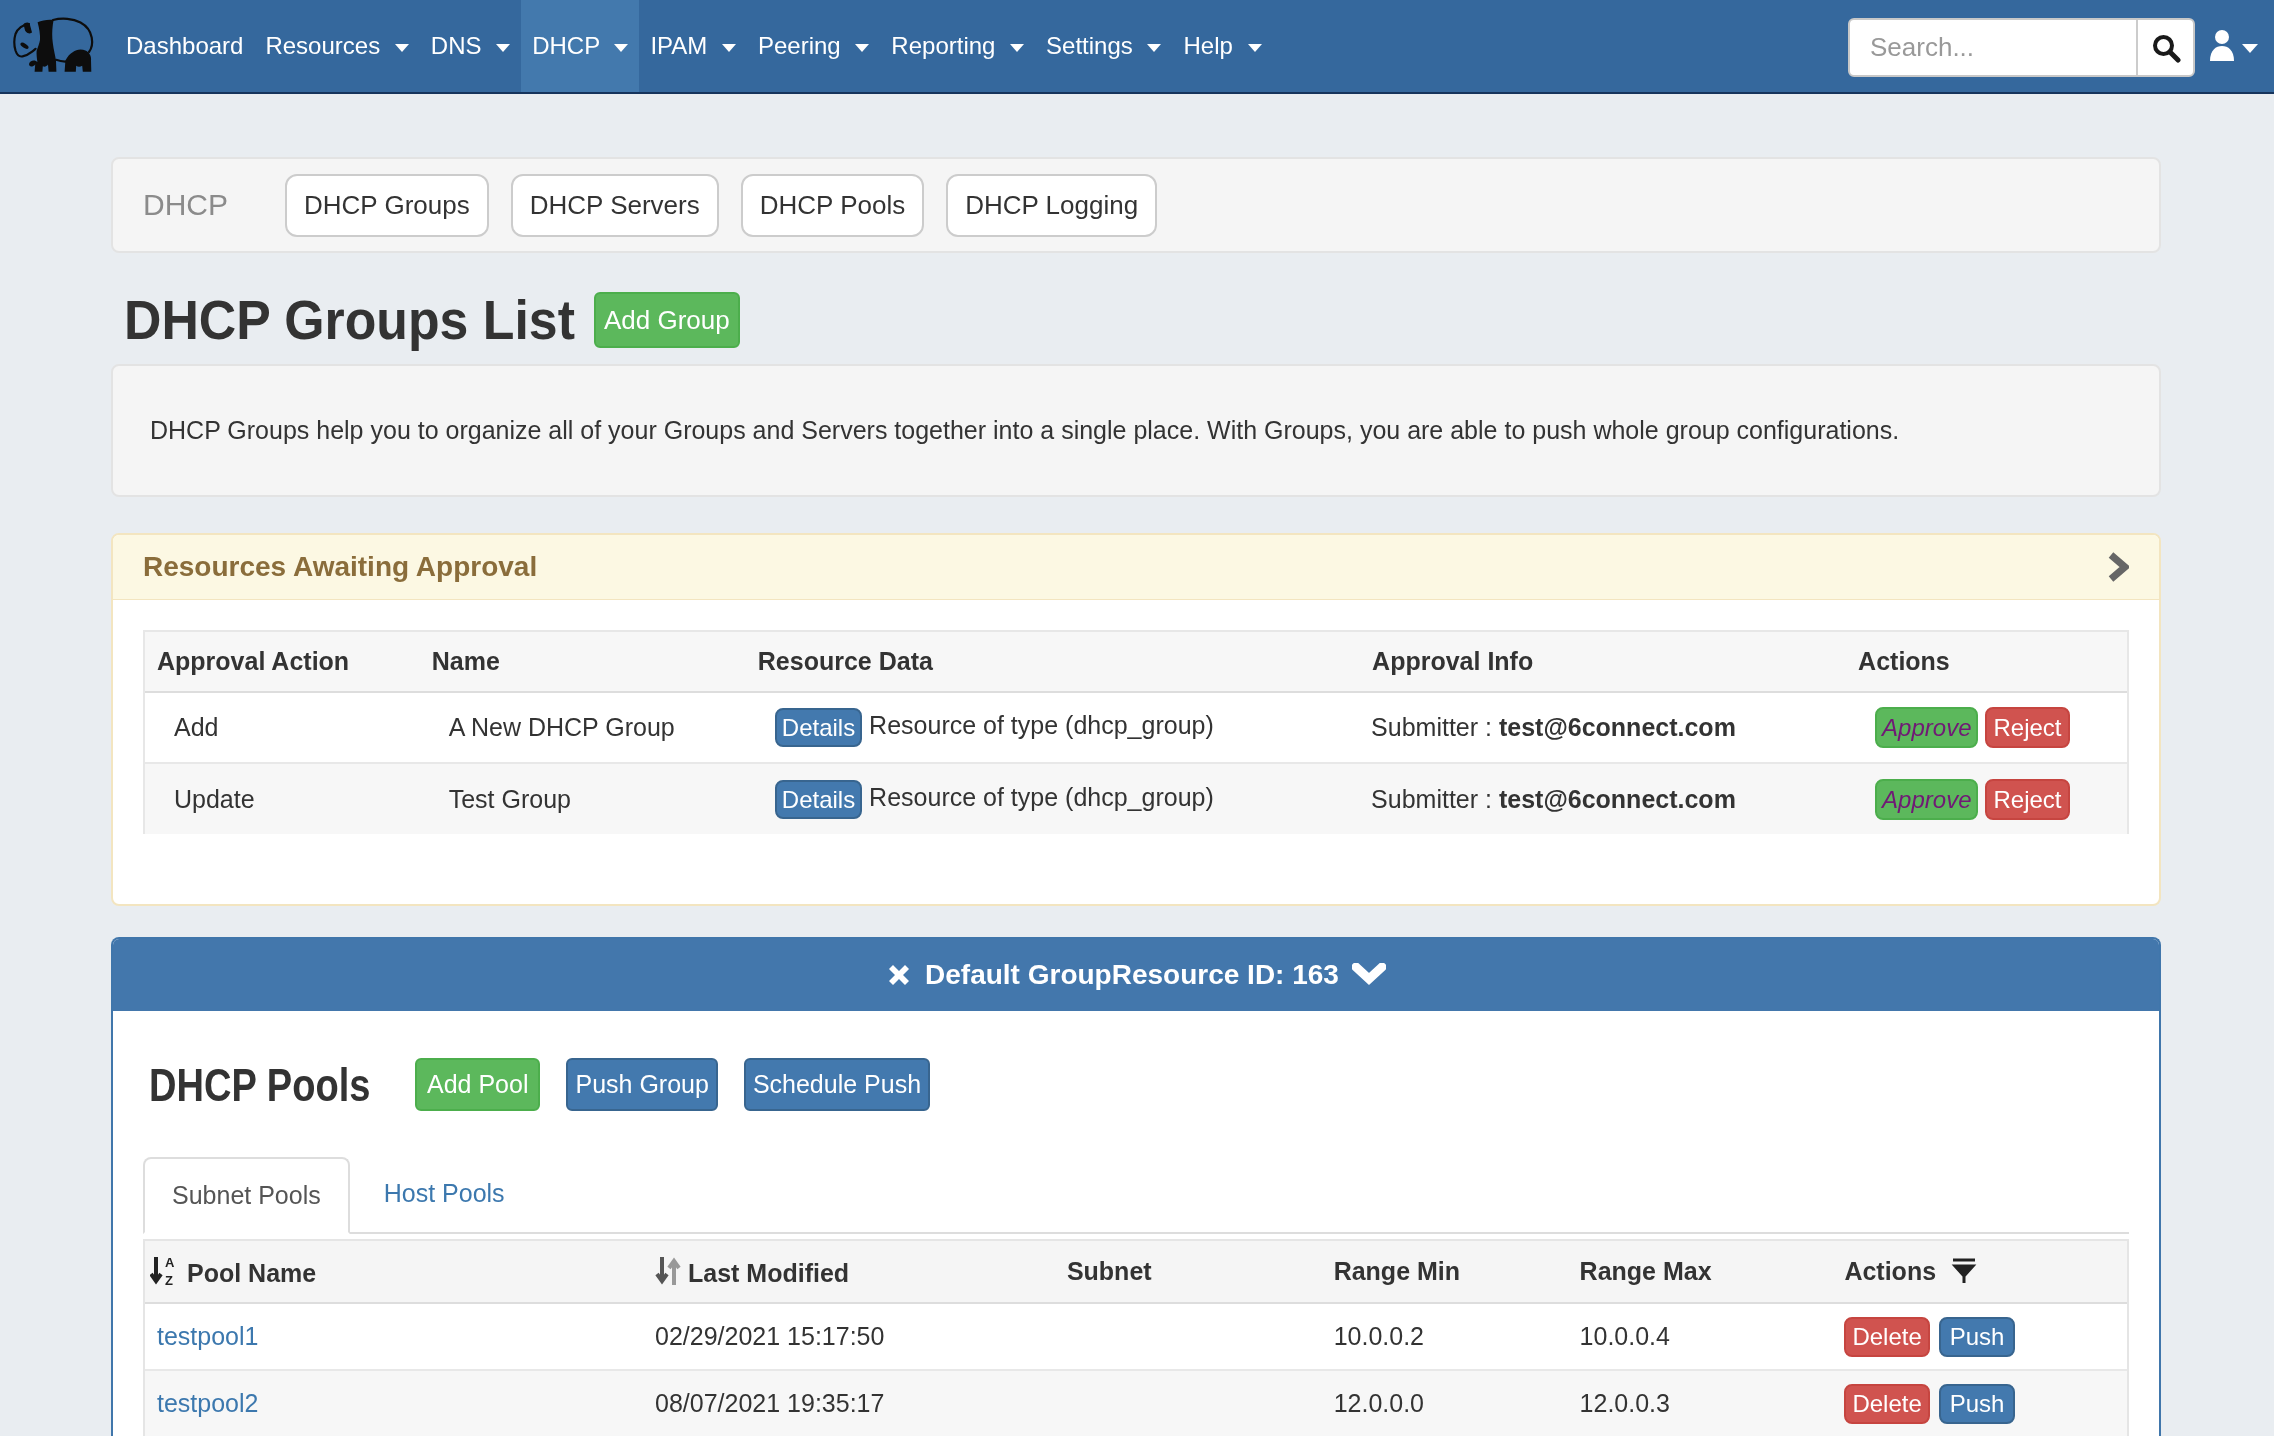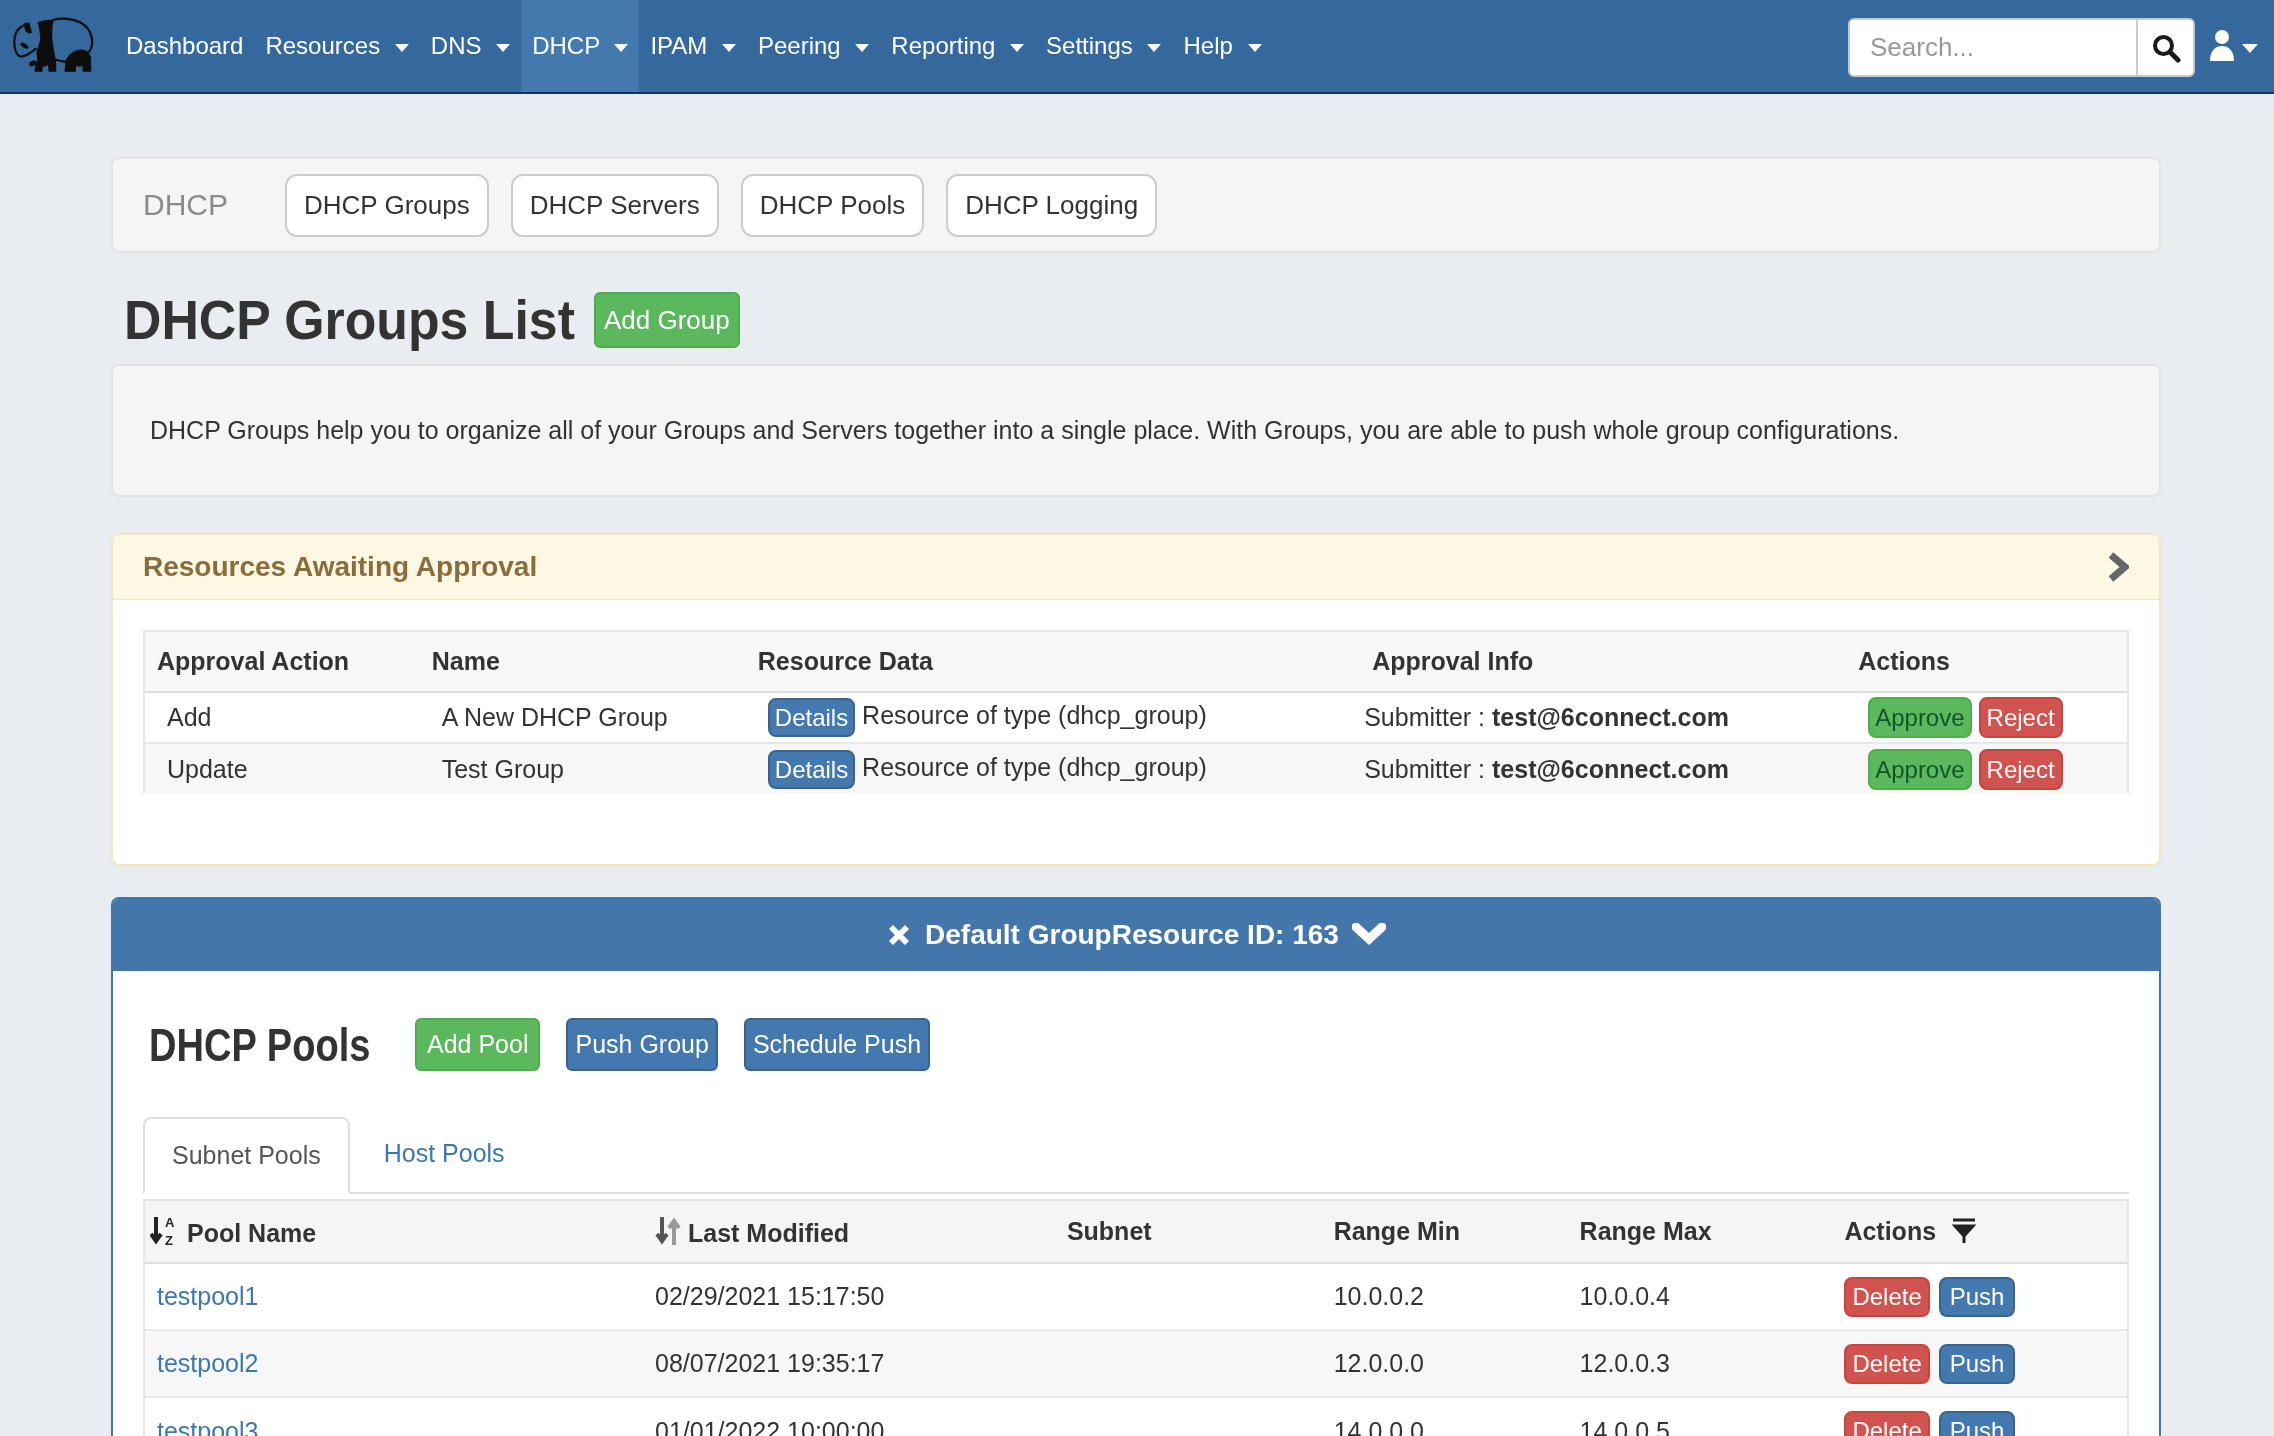--- a/index.html
+++ b/index.html
@@ -97,33 +97,33 @@
   border-bottom: 1px solid #f3e5c0;
   font-size: 28px; font-weight: bold;
 }
 .panel-warn-bd { padding: 30px; }
 .tblwrap { border: 2px solid #e7e7e7; border-bottom: none; }
 table.tbl { width: 100%; border-collapse: collapse; font-size: 25px; }
 table.tbl th {
   text-align: left; font-weight: bold; padding: 0 12px; height: 60px;
   background: #f7f7f7; border-bottom: 2px solid #ddd; font-size: 25px;
 }
-table.tbl td { padding: 0 22px; height: 51px; margin-left: 32px; }
+table.tbl td { padding: 0 29px; height: 71px; margin-left: 32px; }
 table.tbl tbody tr + tr td { border-top: 2px solid #e8e8e8; }
 tr.stripe td { background: #f7f7f7; }
 .aw-bot { height: 40px; }
 .btn-details {
   display: inline-block; height: 39px; line-height: 35px; padding: 0 5px;
   background: #4379ae; border: 2px solid #38658f; border-radius: 8px;
   color: #fff; font-size: 24px; vertical-align: middle;
 }
 .btn-approve {
   display: inline-block; height: 41px; line-height: 37px; padding: 0 5px;
   background: #5cb85c; border: 2px solid #4cae4c; border-radius: 8px;
-  color: #14532d; font-size: 24px;
+  color: #701a75; font-size: 24px; font-style: italic;
 }
 .btn-reject {
   display: inline-block; height: 41px; line-height: 37px; padding: 0 6px;
   background: #d0534f; border: 2px solid #c64540; border-radius: 8px;
   color: #fff; font-size: 24px; margin-left: 7px;
 }
 
 .panel-pri {
   margin-top: 31px; border: 2px solid #4076ab; border-radius: 8px 8px 0 0;
   background: #fff; border-bottom: none;

